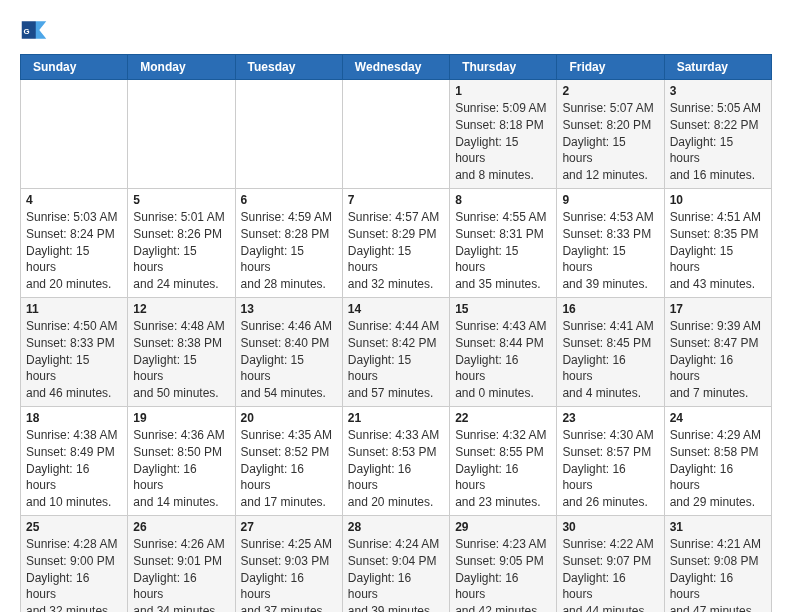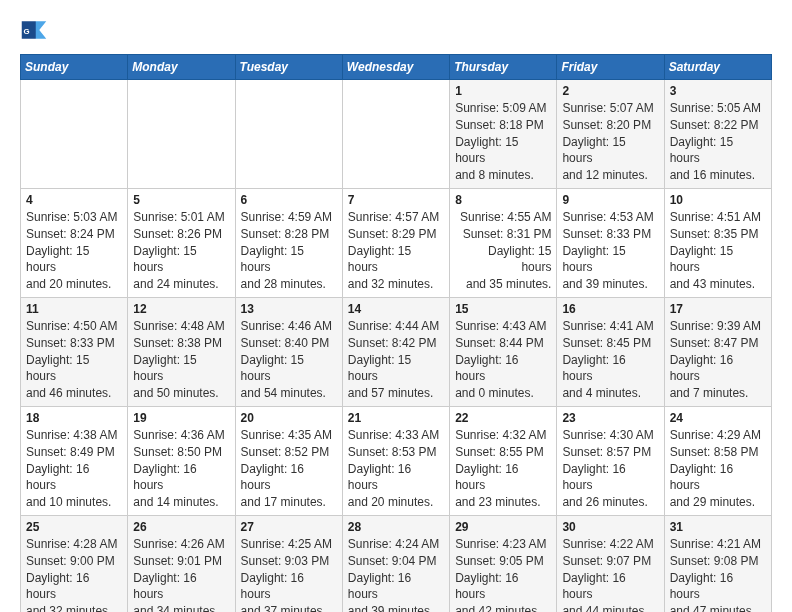--- a/index.html
+++ b/index.html
@@ -50,26 +50,25 @@
       color: #555;
     }
     table {
       width: 100%;
       border-collapse: collapse;
       font-size: 11px;
     }
     thead tr th {
       background: #2a6db5;
       color: #fff;
-      padding: 5px 4px;
+      padding: 5px 12px;
       text-align: left;
       font-size: 12px;
       font-weight: bold;
       border: 1px solid #1a5a9a;
-      font-style: italic;
     }
     tbody tr td {
       border: 1px solid #ccc;
       vertical-align: top;
       padding: 4px 5px;
       width: 14.28%;
       min-height: 80px;
       height: 90px;
       background: #fff;
     }
@@ -184,21 +183,21 @@
           </td>
           <td>
             <span class="day-num">7</span>
             <div class="day-info" style="white-space: pre-line;">Sunrise: 4:57 AM
 Sunset: 8:29 PM
 Daylight: 15 hours
 and 32 minutes.</div>
           </td>
           <td>
             <span class="day-num">8</span>
-            <div class="day-info" style="white-space: pre-line; text-align: right;">Sunrise: 4:55 AM
+            <div class="day-info" style="white-space: pre-line;">Sunrise: 4:55 AM
 Sunset: 8:31 PM
 Daylight: 15 hours
 and 35 minutes.</div>
           </td>
           <td>
             <span class="day-num">9</span>
             <div class="day-info" style="white-space: pre-line;">Sunrise: 4:53 AM
 Sunset: 8:33 PM
 Daylight: 15 hours
 and 39 minutes.</div>

